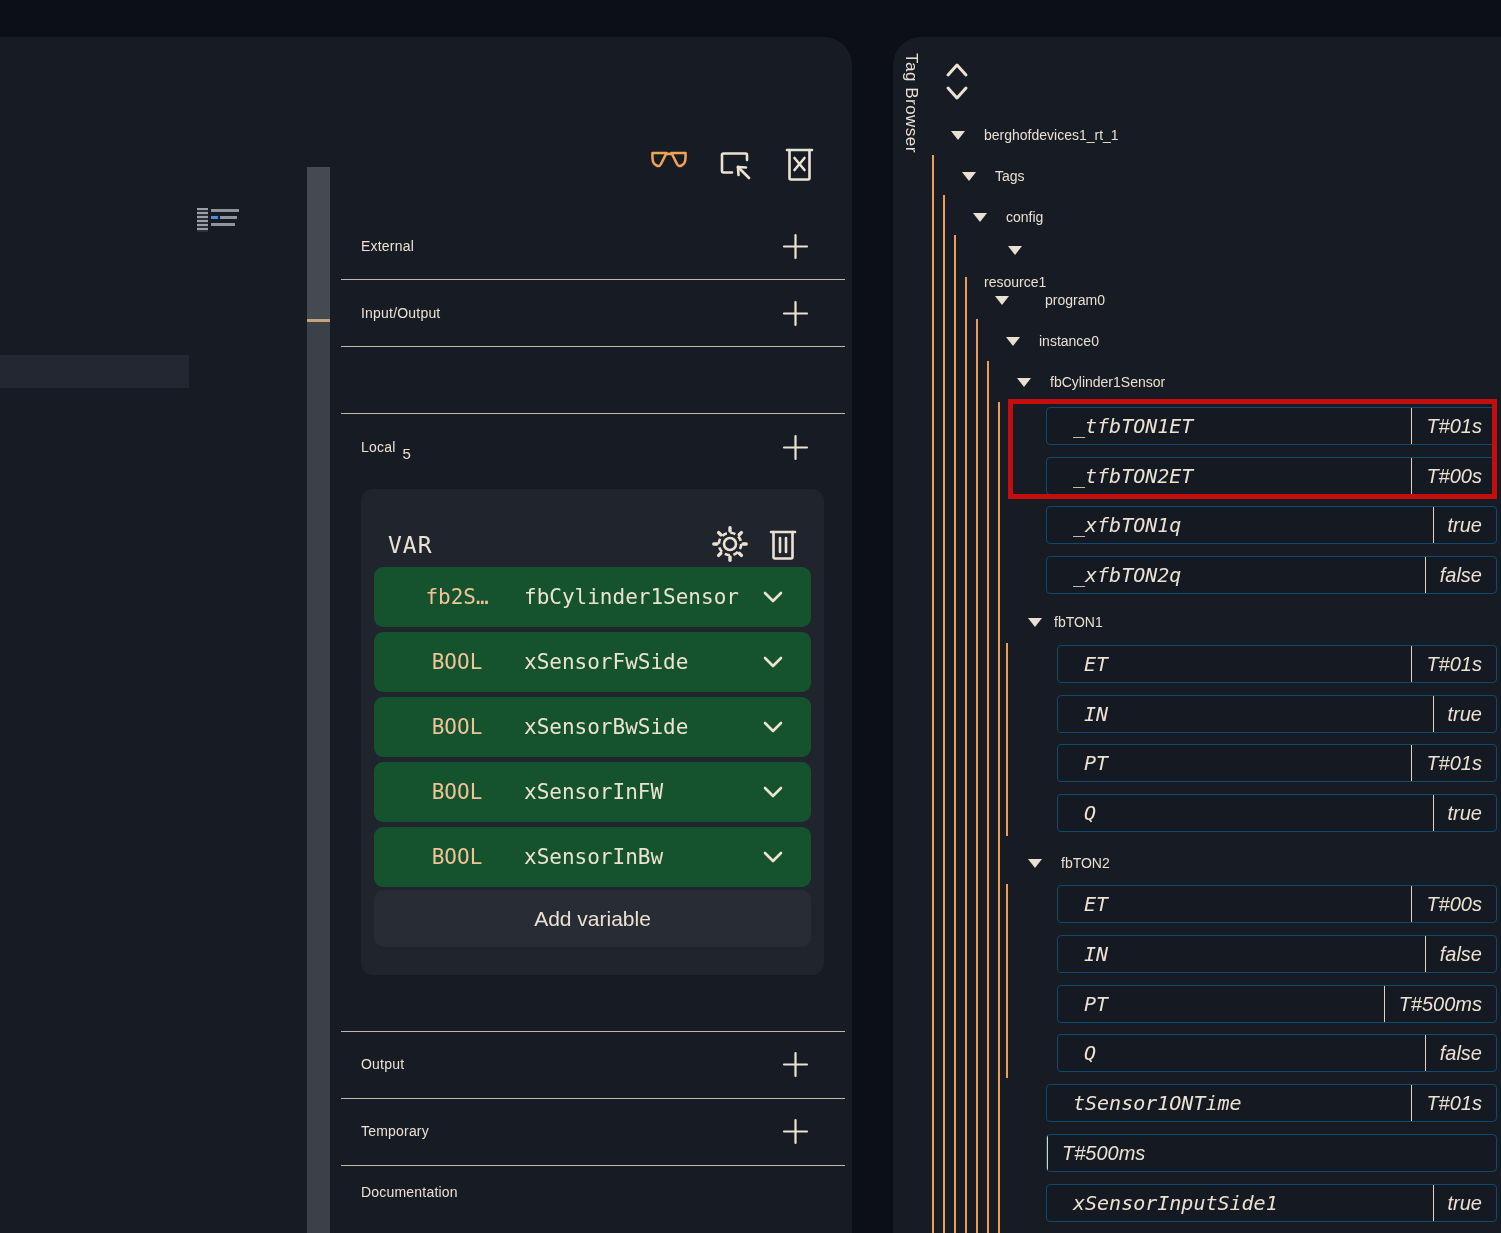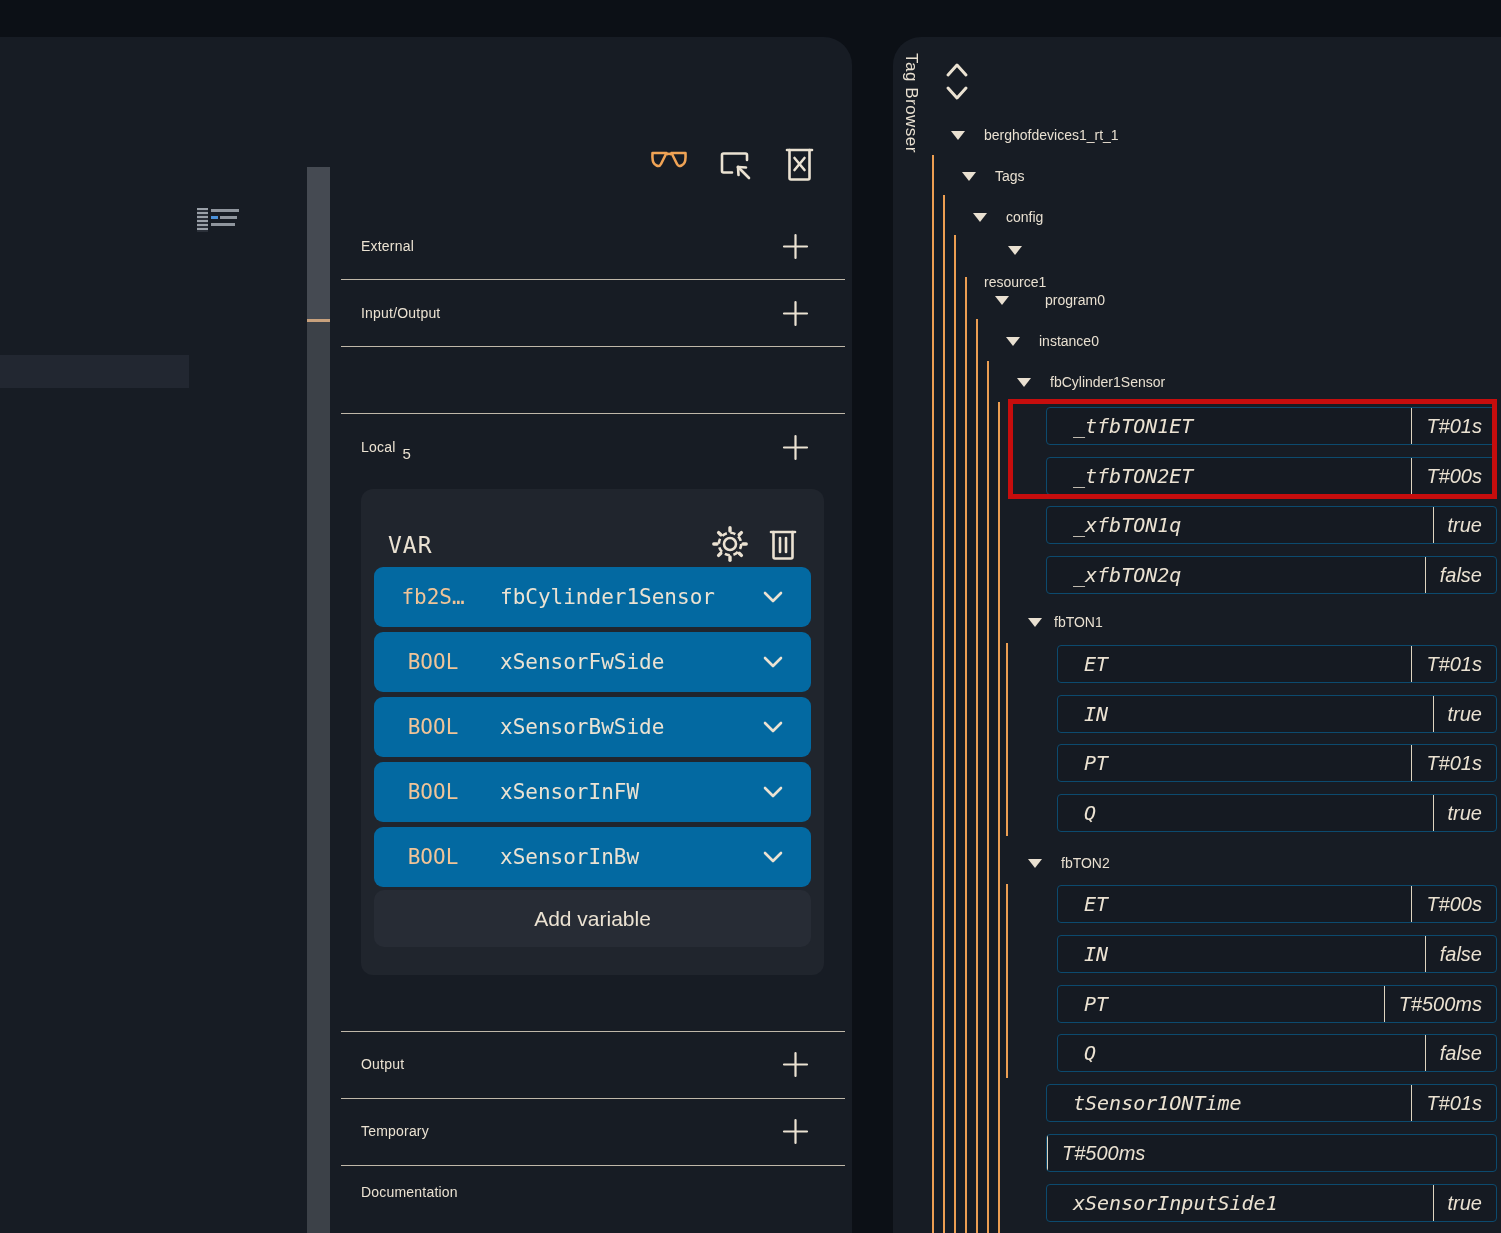--- a/index.html
+++ b/index.html
@@ -32,22 +32,22 @@
   .section-row { position:absolute; left:341px; width:504px; height:30px; display:flex; align-items:center; }
   .section-label { color:#EBE2D2; font-size:14px; margin-left:20px; letter-spacing:.2px; }
   .section-count { color:#EBE2D2; font-size:15px; margin-left:7px; position:relative; top:6px; }
   .plus-btn { position:absolute; right:36px; top:2px; width:27px; height:27px; cursor:pointer; }
 
   #var-card { left:361px; top:452px; width:463px; height:486px; background:#20252D; border-radius:12px; }
   #var-title { position:absolute; left:27px; top:43px; color:#EBE2D2;
     font-family:"DejaVu Sans Mono", monospace; font-size:23px; letter-spacing:1px; }
   #gear-btn  { position:absolute; left:350px; top:36px; width:38px; height:38px; }
   #var-trash-btn { position:absolute; left:406px; top:37px; width:32px; height:36px; }
-  .var-row { position:absolute; left:13px; width:437px; height:60px; background:#0369a1;
-    border-radius:9px; display:flex; align-items:center; }
+  .var-row { position:absolute; left:13px; width:437px; height:60px; background:#14532d;
+    border-radius:9px; display:flex; align-items:center;padding-left:24px; }
   .var-type { width:118px; text-align:center; color:#F0C498;
     font-family:"DejaVu Sans Mono", monospace; font-size:21px; }
   .var-name { margin-left:8px; color:#EBE2D2; font-family:"DejaVu Sans Mono", monospace; font-size:21px; }
   .var-chevron { margin-left:auto; margin-right:28px; width:20px; height:12px; }
   #add-var-btn { position:absolute; left:13px; top:401px; width:437px; height:57px; background:#272C35;
     border-radius:10px; display:flex; align-items:center; justify-content:center;
     color:#EBE2D2; font-size:21px; cursor:pointer; }
 
   
   #tb-title { left:901px; top:53px; color:#E9E0D1; font-size:17px; letter-spacing:.5px;

